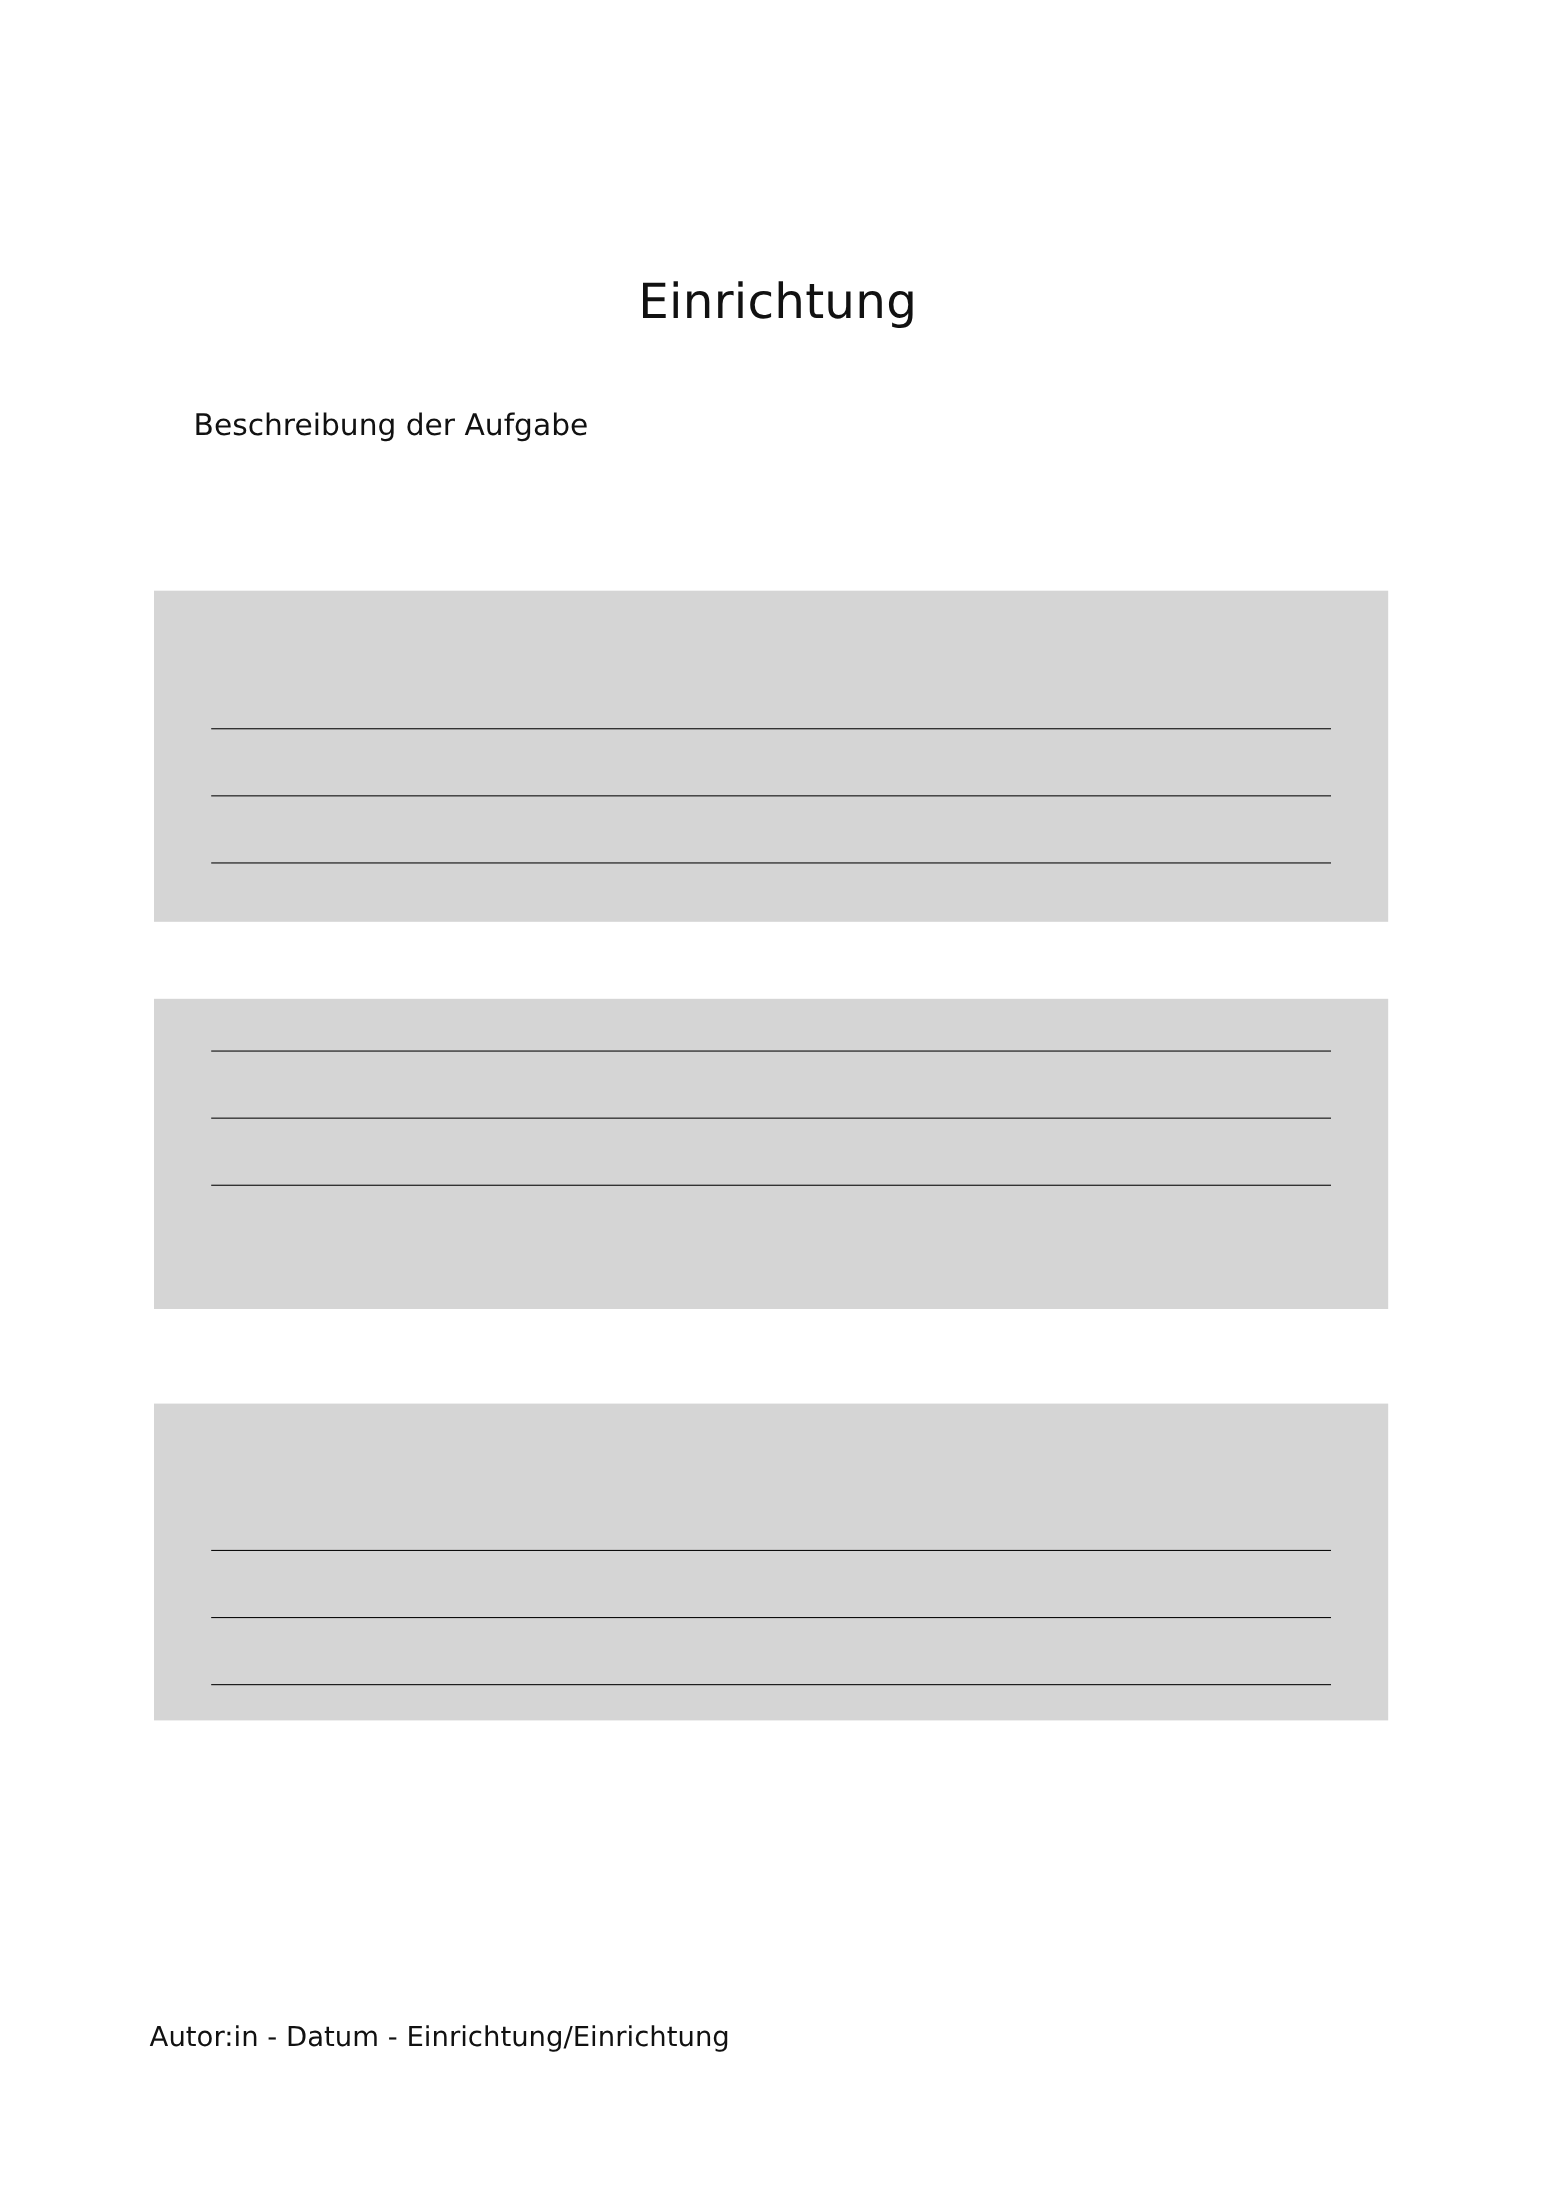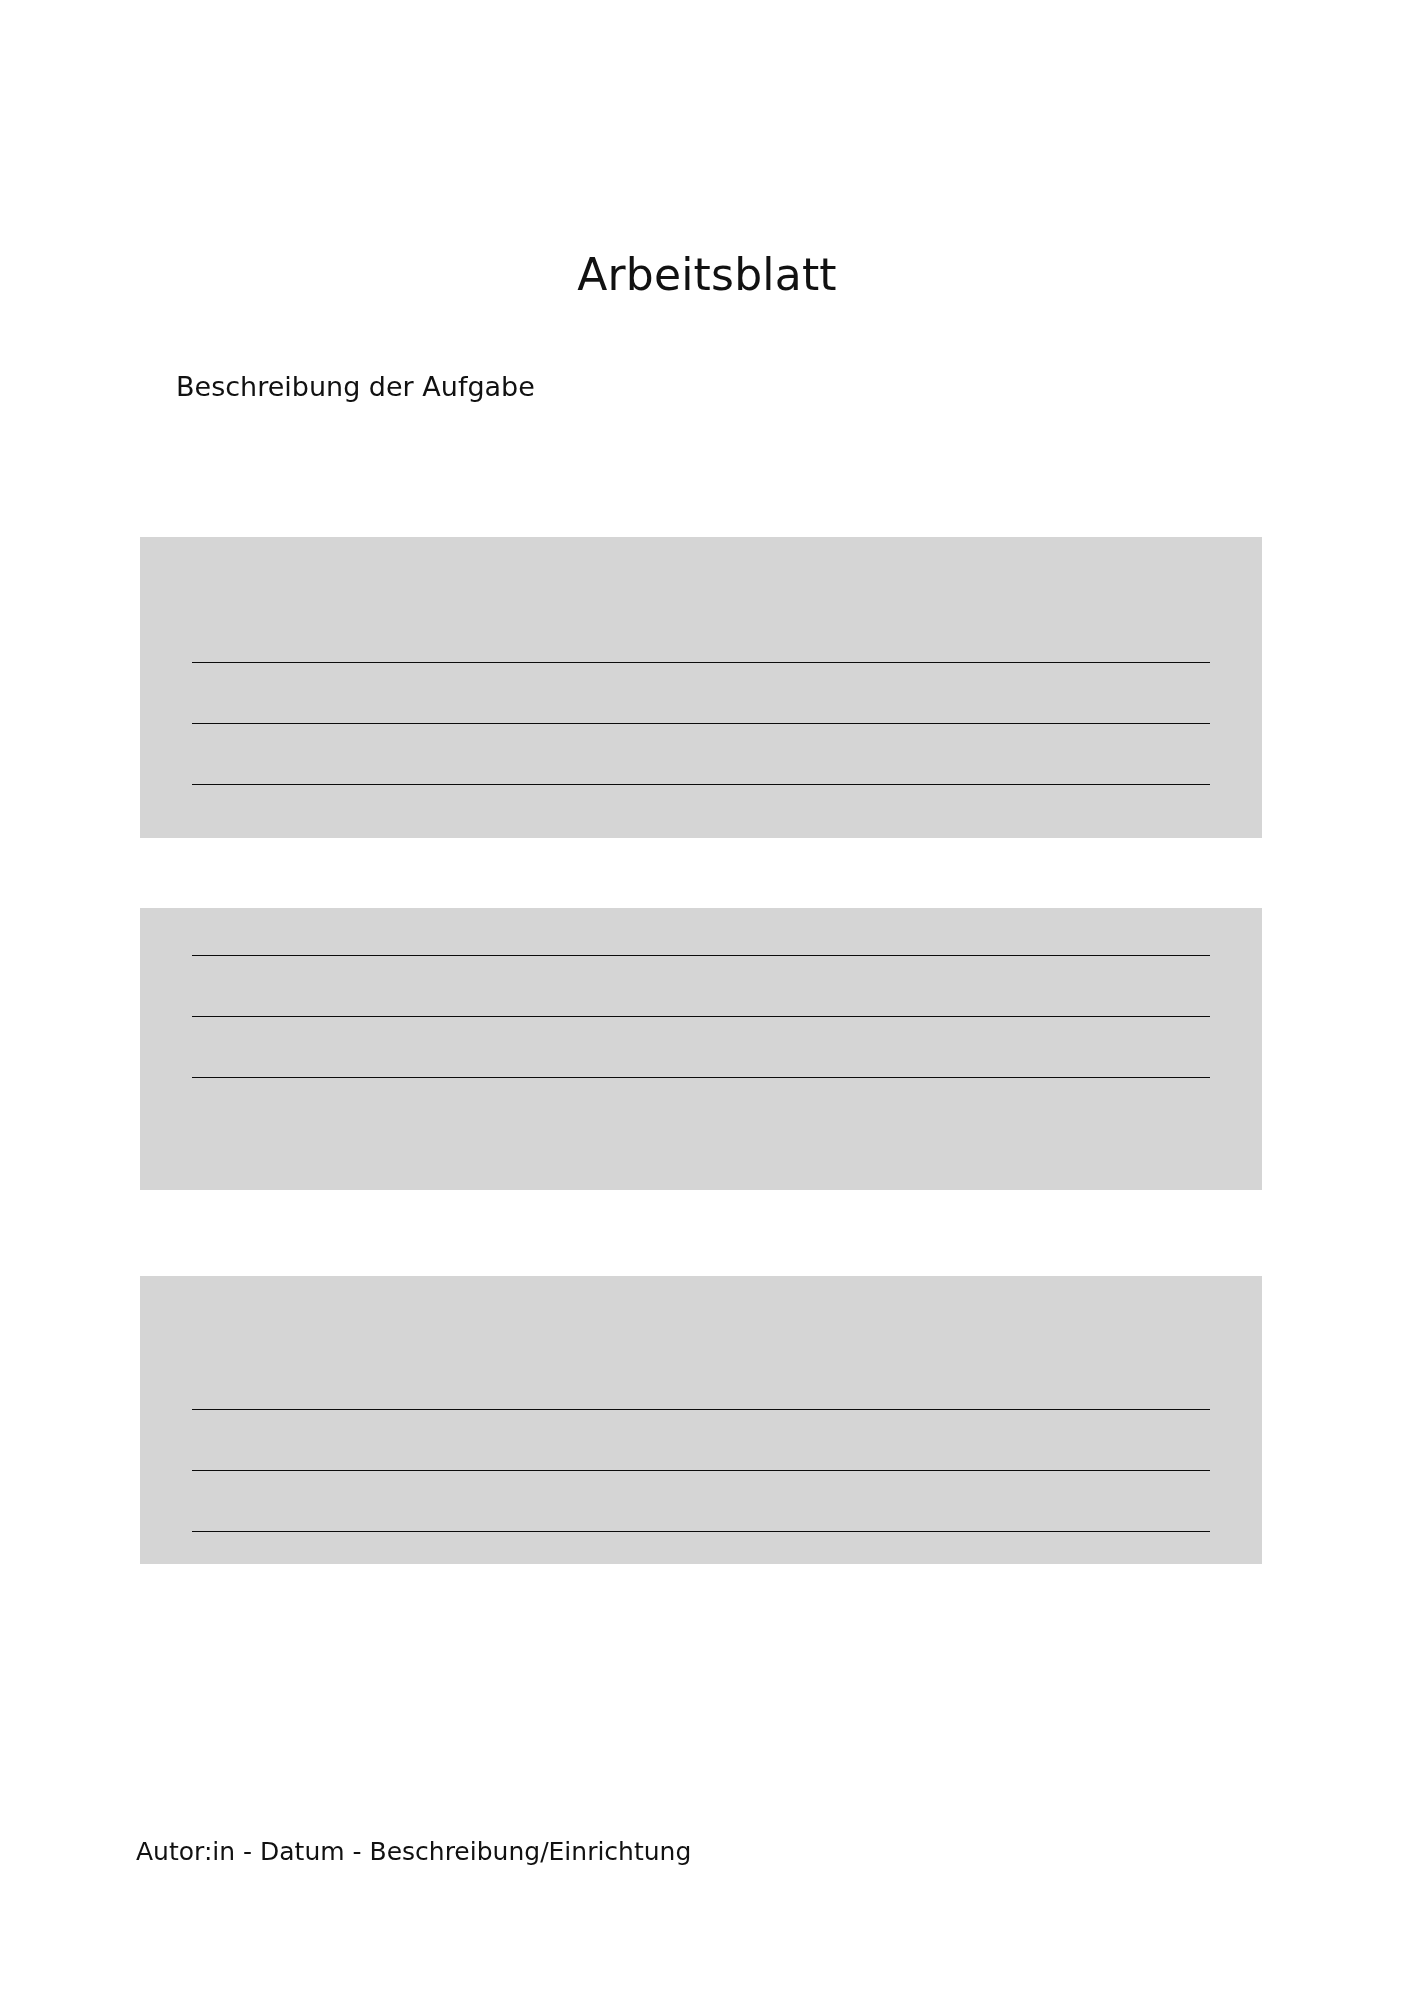--- a/index.html
+++ b/index.html
@@ -82,21 +82,21 @@
     font-size: 25px;
     font-weight: 400;
     color: #111111;
   }
 </style>
 </head>
 <body>
 
 <div class="page">
 
-  <h1 class="title">Arbeitsblatt</h1>
+  <h1 class="title">Einrichtung</h1>
 
   <div class="subtitle">Beschreibung der Aufgabe</div>
 
   <div class="answer-block block-1">
     <div class="rule rule-0"></div>
     <div class="rule rule-1"></div>
     <div class="rule rule-2"></div>
   </div>
 
   <div class="answer-block block-2">
@@ -104,15 +104,15 @@
     <div class="rule rule-1"></div>
     <div class="rule rule-2"></div>
   </div>
 
   <div class="answer-block block-3">
     <div class="rule rule-0"></div>
     <div class="rule rule-1"></div>
     <div class="rule rule-2"></div>
   </div>
 
-  <div class="footer">Autor:in - Datum - Beschreibung/Einrichtung</div>
+  <div class="footer">Autor:in - Datum - Einrichtung/Einrichtung</div>
 
 </div>
 
 </body></html>

